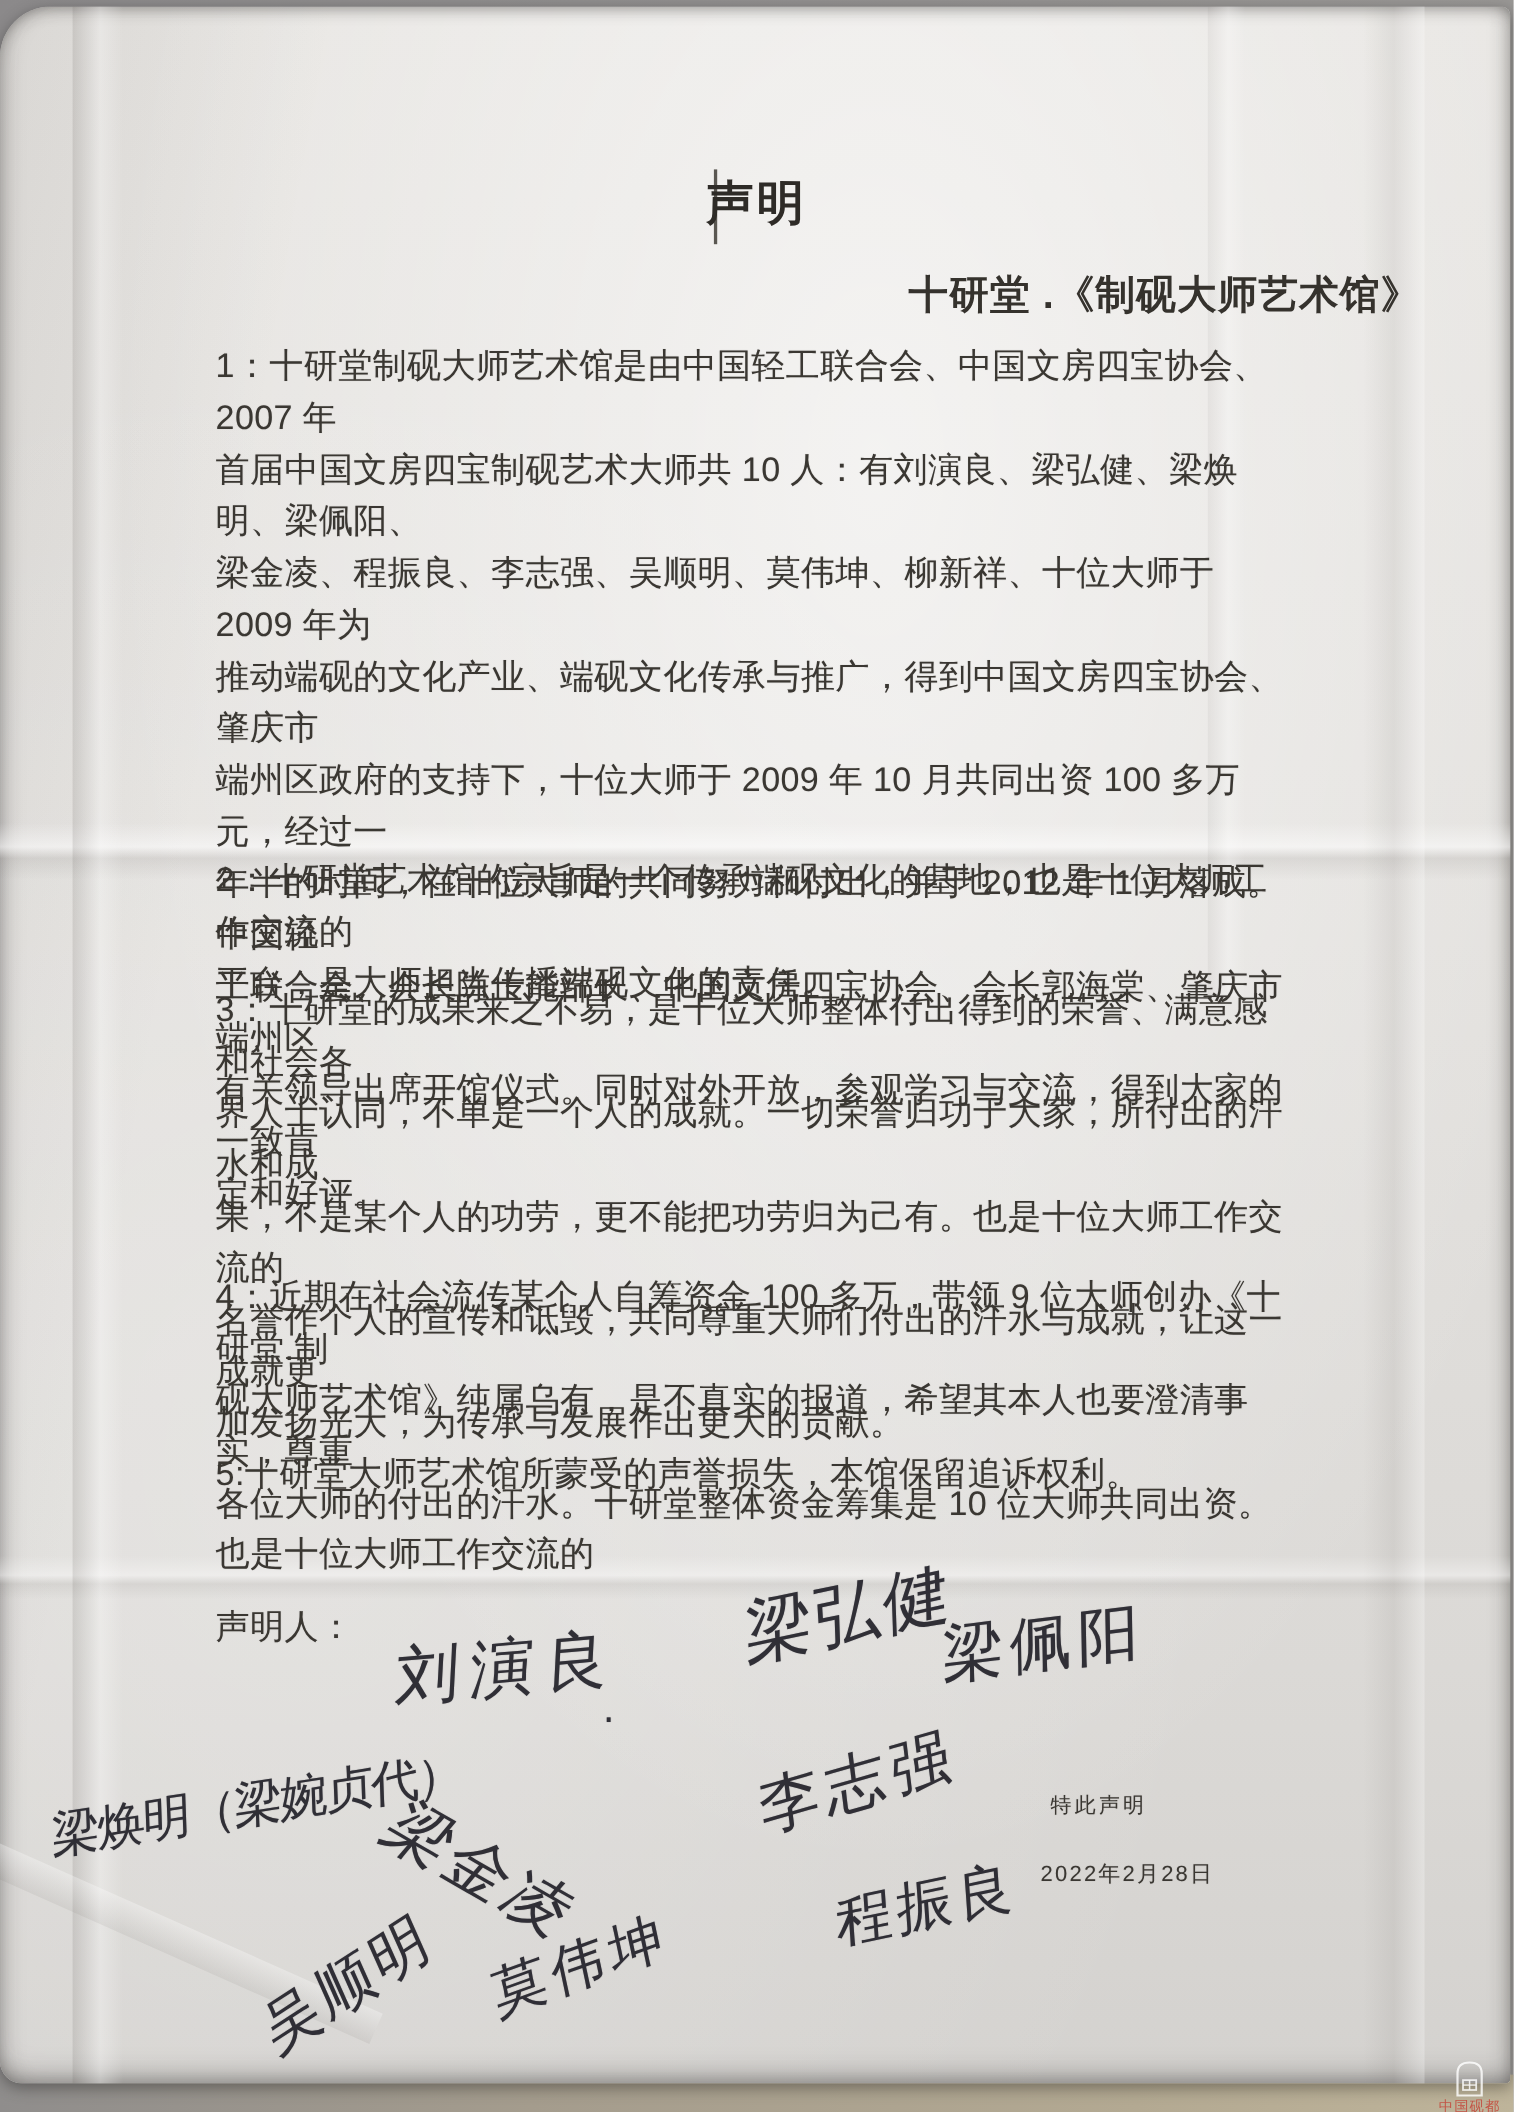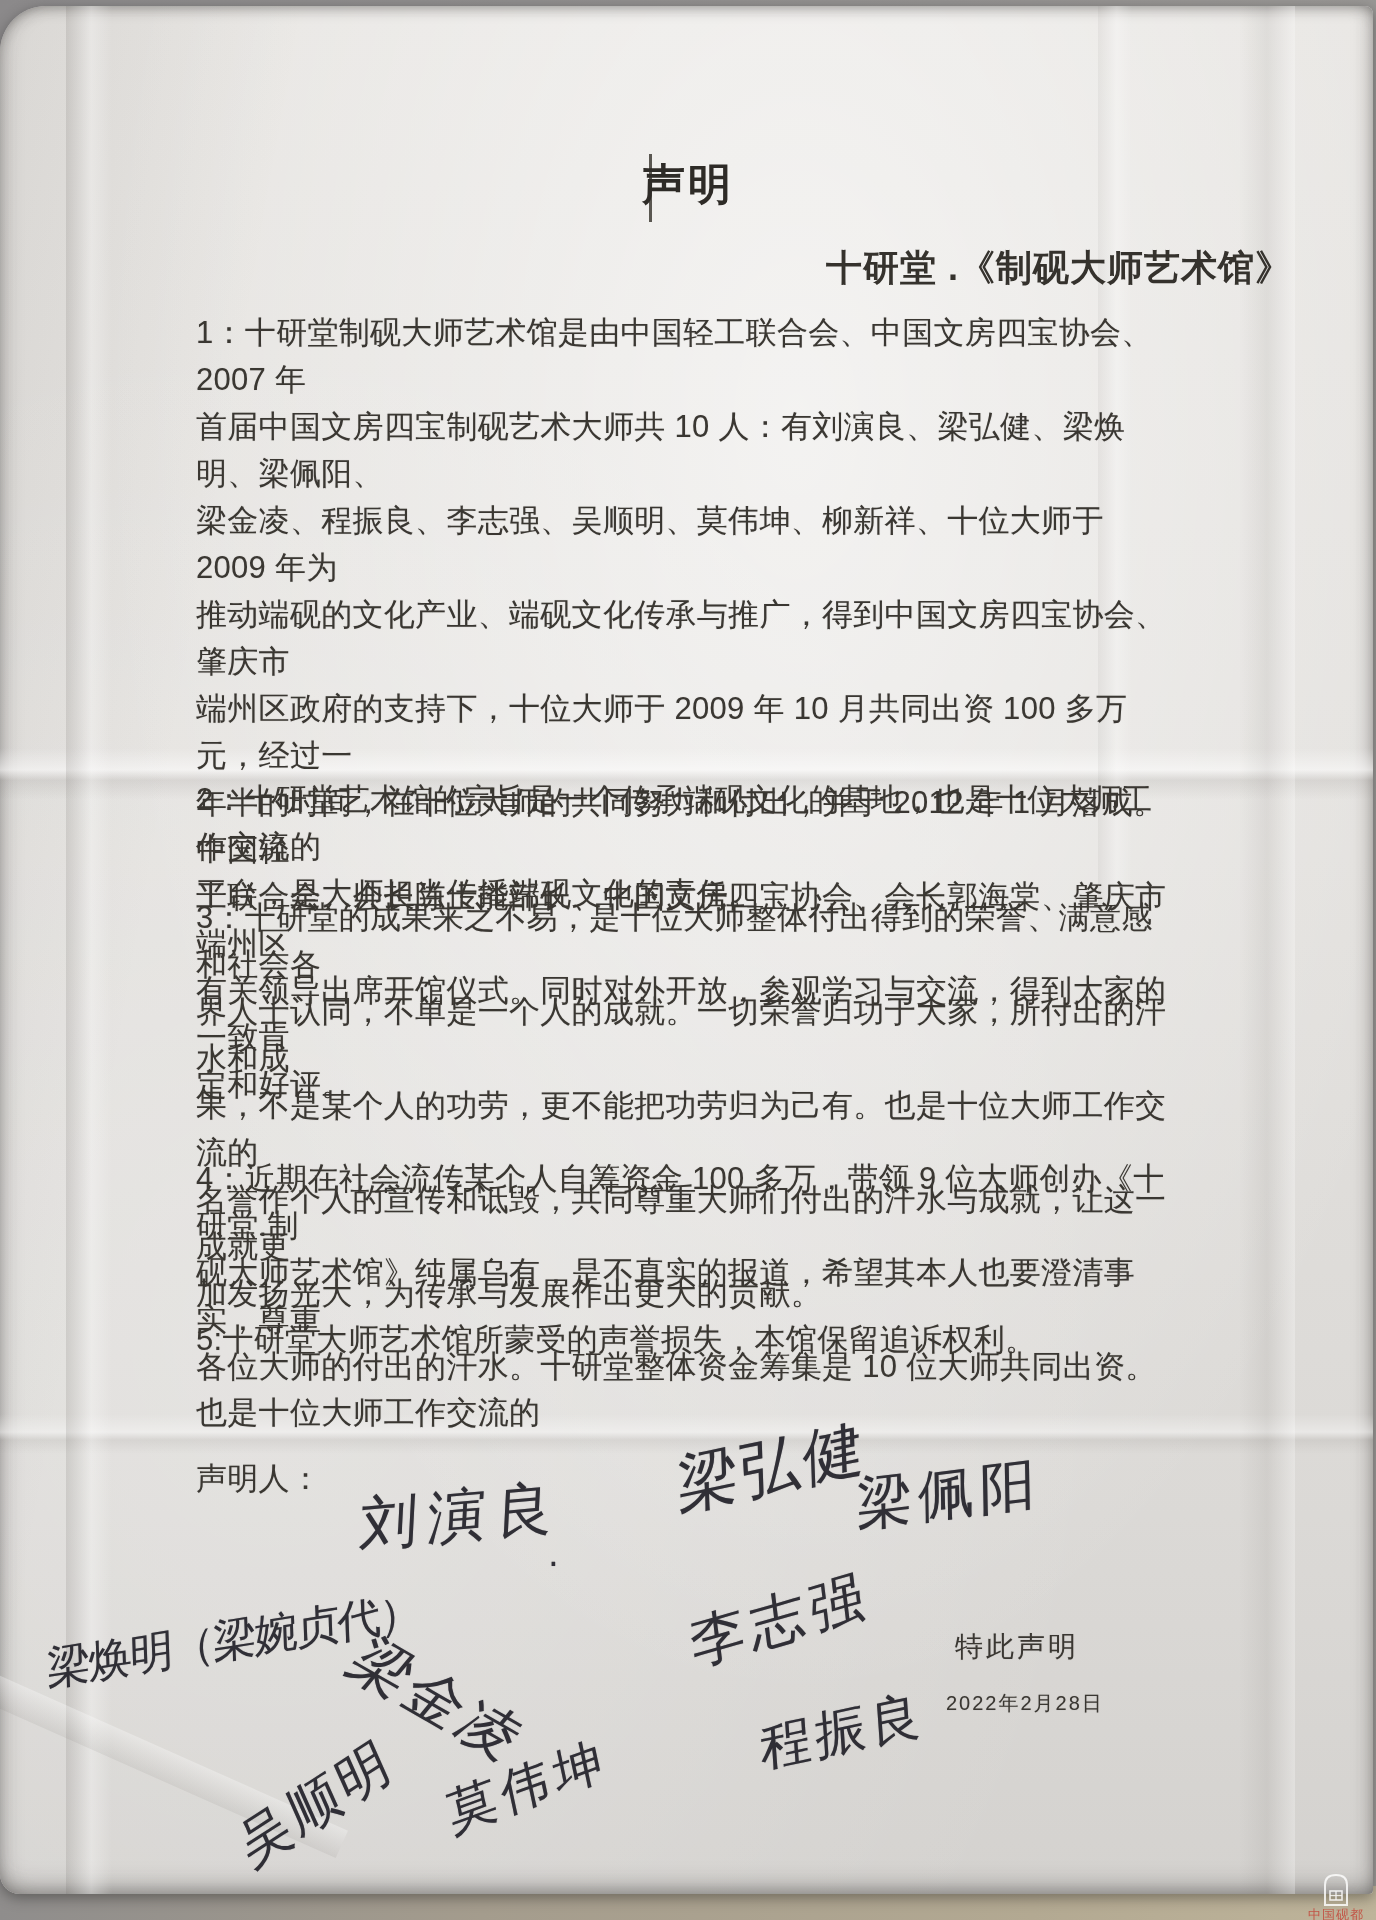--- a/index.html
+++ b/index.html
@@ -55,21 +55,21 @@
     font-size:36px;font-weight:bold;letter-spacing:1px;color:#35322d;
   }
   .para{
     position:absolute;left:196px;width:984px;
     font-size:31px;line-height:47px;letter-spacing:.3px;color:#3a3732;
     text-shadow:0 0 1px rgba(60,56,50,.25);
   }
   .p1{top:303px;} .p2{top:770px;} .p3{top:888px;} .p4{top:1149px;} .p5{top:1310px;}
   .joint{top:1383px;} .declarant{top:1449px;}
   .closing{
-    position:absolute;left:955px;top:1622px;font-size:28px;letter-spacing:3px;color:#3a3732;
+    position:absolute;left:955px;top:1622px;font-size:19px;letter-spacing:3px;color:#3a3732;
     text-shadow:0 0 1px rgba(60,56,50,.25);
   }
   .date-line{
     position:absolute;left:922px;top:1684px;font-size:20px;letter-spacing:2px;color:#3a3732;
     text-shadow:0 0 1px rgba(60,56,50,.25);
     margin-left:24px;
   }
   
   .sig{
     position:absolute;white-space:nowrap;

